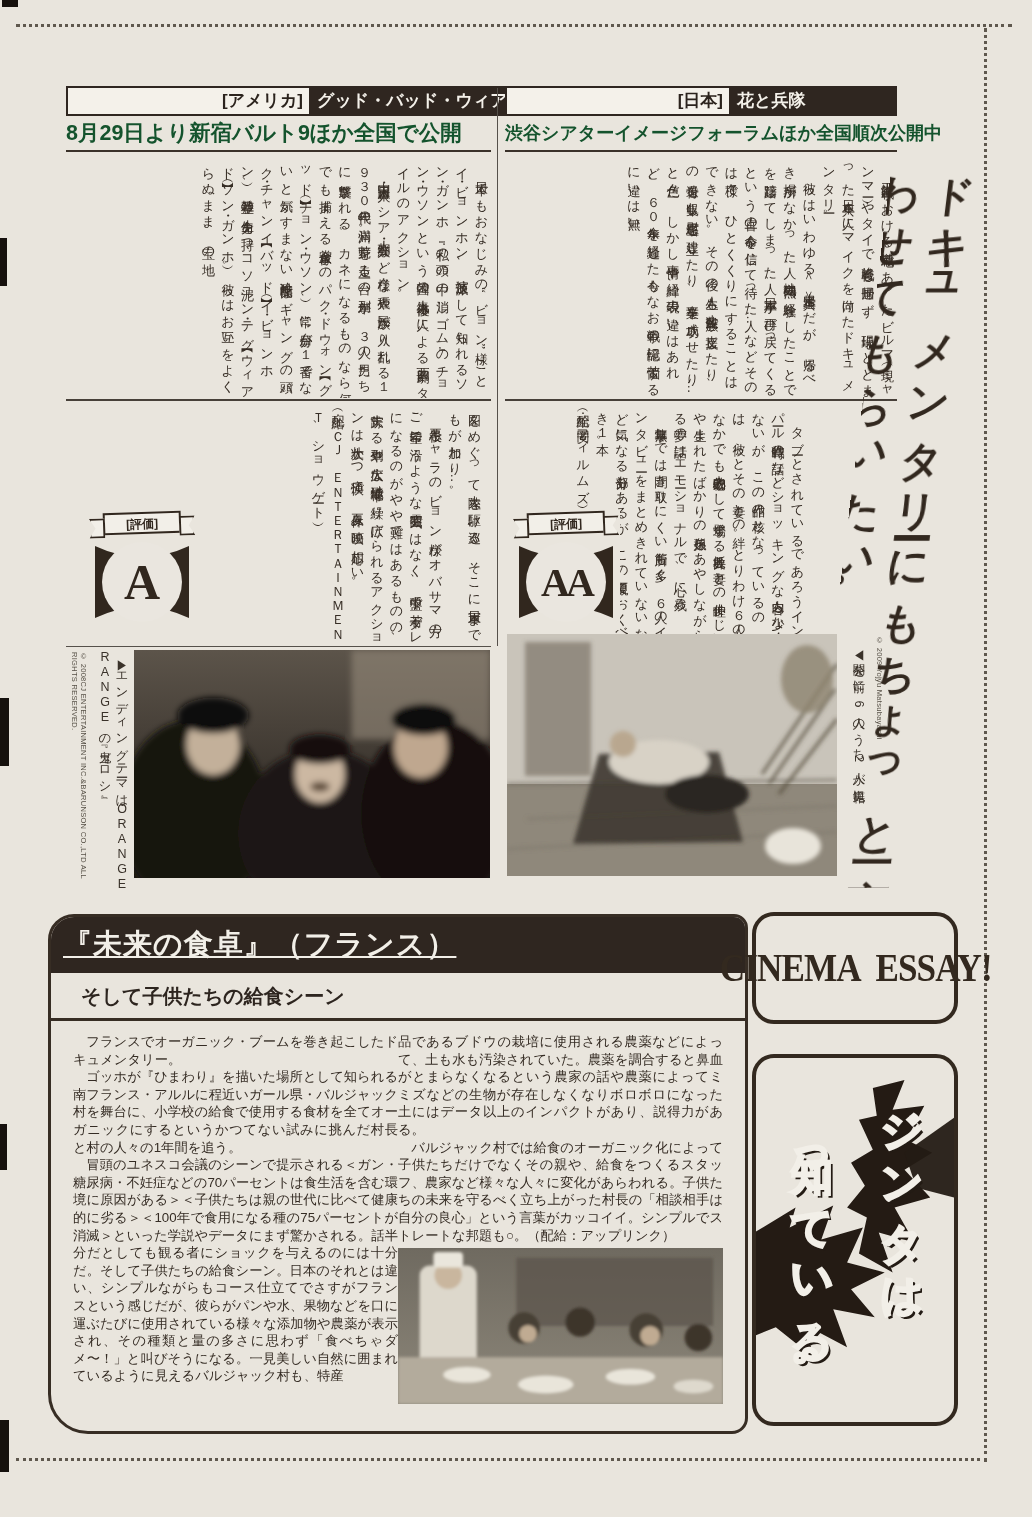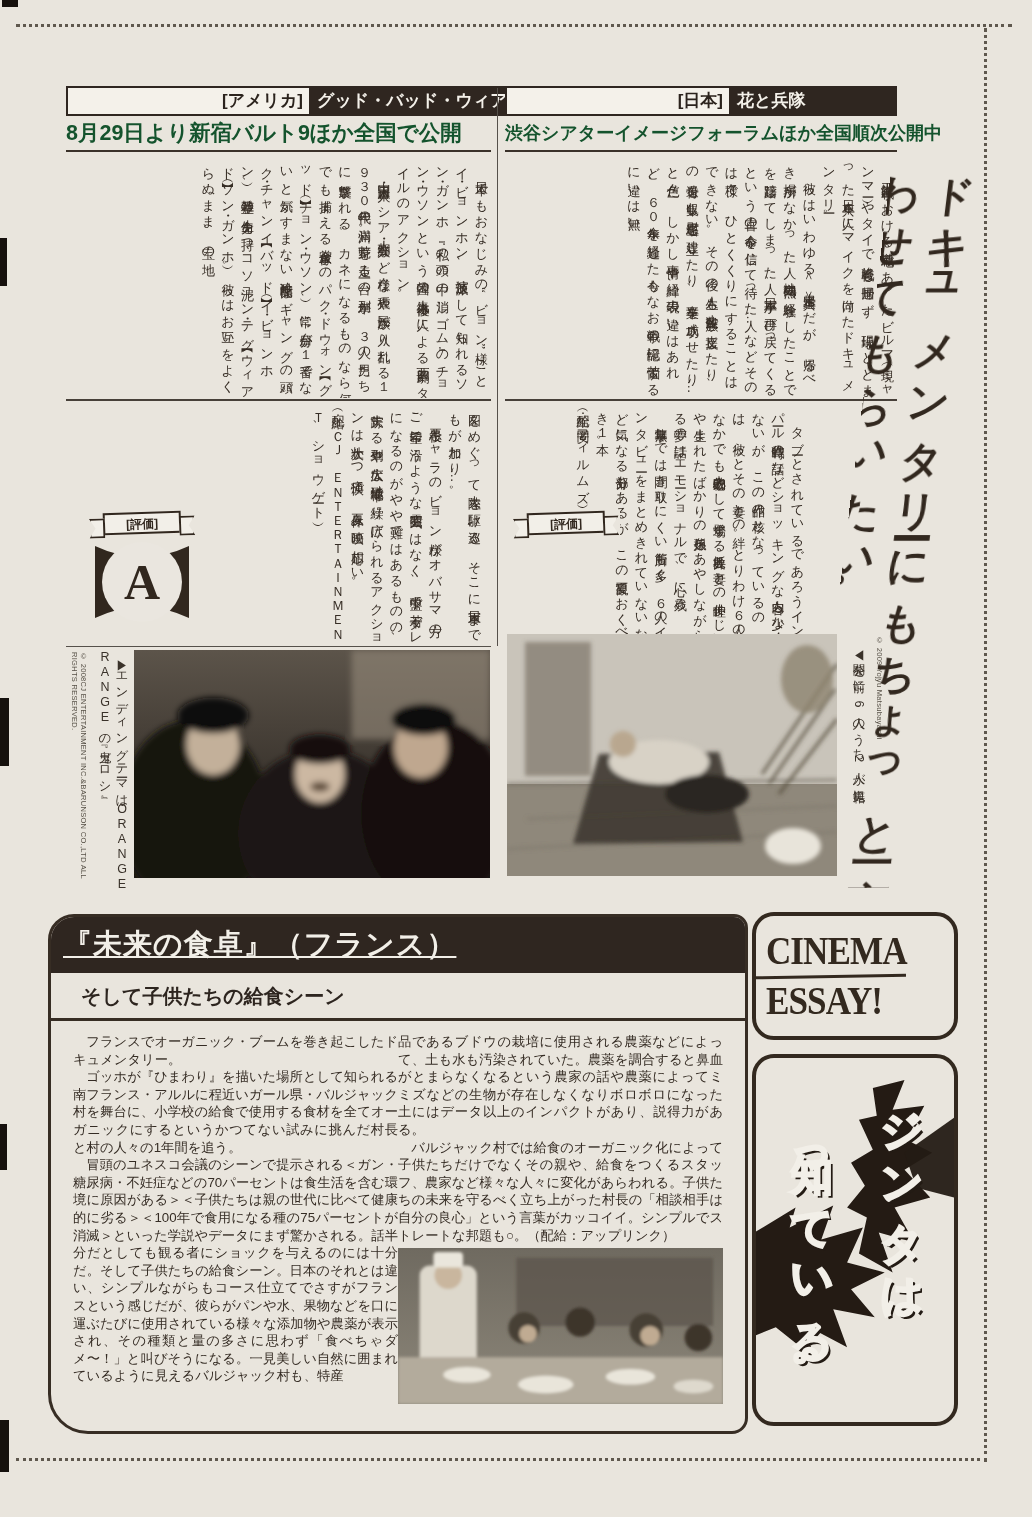--- a/index.html
+++ b/index.html
@@ -81,21 +81,21 @@
   .cols{display:flex;padding:12px 22px 0;}
   .col{flex:1;font-size:13.3px;line-height:17.6px;text-align:justify;color:#352c24;white-space:pre-line;overflow:hidden;}
   .colwrap{flex:1;display:flex;flex-direction:column;}
   .photo3{width:100%;height:156px;margin-top:4px;overflow:hidden;background:#6f6a60;}
   .photo3 svg{display:block;width:100%;height:100%;}
   
   .ebox{
     position:absolute;left:752px;width:206px;border:4px solid #33291f;border-radius:22px;
     box-sizing:border-box;background:transparent;
   }
-  .cinema{top:912px;height:128px;display:flex;flex-direction:column;justify-content:center;}
+  .cinema{top:912px;height:112px;display:flex;flex-direction:row;align-items:center;justify-content:center;}
   .cinema .w{font-family:"Liberation Serif",serif;font-weight:bold;font-size:39px;color:#33291f;line-height:1.05;transform:scaleX(.9);letter-spacing:-1px;}
   .cinema .div{width:150px;height:3px;background:#33291f;margin:3px 0;transform:rotate(-1deg);}
   .jinta{top:1054px;height:372px;position:absolute;overflow:hidden;}
   .jinta svg.splat{position:absolute;inset:0;width:100%;height:100%;}
   .jtxt{
     position:absolute;writing-mode:vertical-rl;text-orientation:upright;
     font-weight:bold;font-size:42px;letter-spacing:7px;color:#2a211a;
     -webkit-text-stroke:2.5px #f2efe8;
     text-shadow:3px 3px 0 #231b14;
   }
@@ -183,20 +183,27 @@
 
   <div class="abs vbody" style="left:505px;top:158px;width:392px;height:240px;">　太平洋戦争における激戦地であったビルマ（現ミャンマー）やタイで終戦後も帰国せず、現地にとどまった日本兵６人にマイクを向けたドキュメンタリー。
 　彼らはいわゆる＜未帰還兵＞だが、帰るべき場所がなかった人、地獄同然の経験をしたことで帰国を躊躇してしまった人、日本軍が再び戻ってくるという上官の命令を信じて待った人…などその理由は様々で、ひとくくりにすることはできない。その後の人生も少数民族を支援したり、日本兵の遺骨を収集し慰霊塔を建立したり、事業を成功させたり…と色々だ。しかし事情や経緯、表現の違いはあれど、６０余年を経過した今もなお戦争の記憶に苦悩する姿に違いは無い。</div>
   <div class="rule" style="left:505px;top:399px;width:392px;height:2px;background:#474039;"></div>
   <div class="abs vbody" style="left:505px;top:404px;width:302px;height:242px;letter-spacing:.5px;">　タブーとされているであろうインパール作戦時の話などショッキングな内容も少なくないが、この作品の核となっているのは、彼らとその妻との絆。とりわけ６人のなかでも中心的人物として登場する坂井氏と妻との仲睦まじい姿や生まれたばかりの孫娘をあやしながら語る夢の話はエモーショナルで、心に残る。
 　字幕無しでは聞き取りにくい箇所も多く、６人のインタビューをまとめきれていないなど気になる部分もあるが、この夏観ておくべき１本。
 （配給：安岡フィルムズ）</div>
 
   <div class="badge" style="left:512px;top:510px;">
     <div class="ribbon"><span>[評価]</span></div>
+    <div class="emblem">
+      <svg viewBox="0 0 106 92">
+        <path d="M6,10 Q53,32 100,10 L100,82 Q53,60 6,82 Z" fill="#31271e"></path>
+        <circle cx="53" cy="46" r="40" fill="#eae6df"></circle>
+      </svg>
+      <div class="grade g2">AA</div>
+    </div>
   </div>
 
   <div class="photo" style="left:507px;top:634px;width:330px;height:242px;">
     <svg viewBox="0 0 330 242" preserveAspectRatio="none">
       <defs>
           <filter id="b2">
             <feGaussianBlur stdDeviation="2"></feGaussianBlur>
           </filter>
         </defs>
       <rect width="330" height="150" fill="#c9c4ba"></rect>

